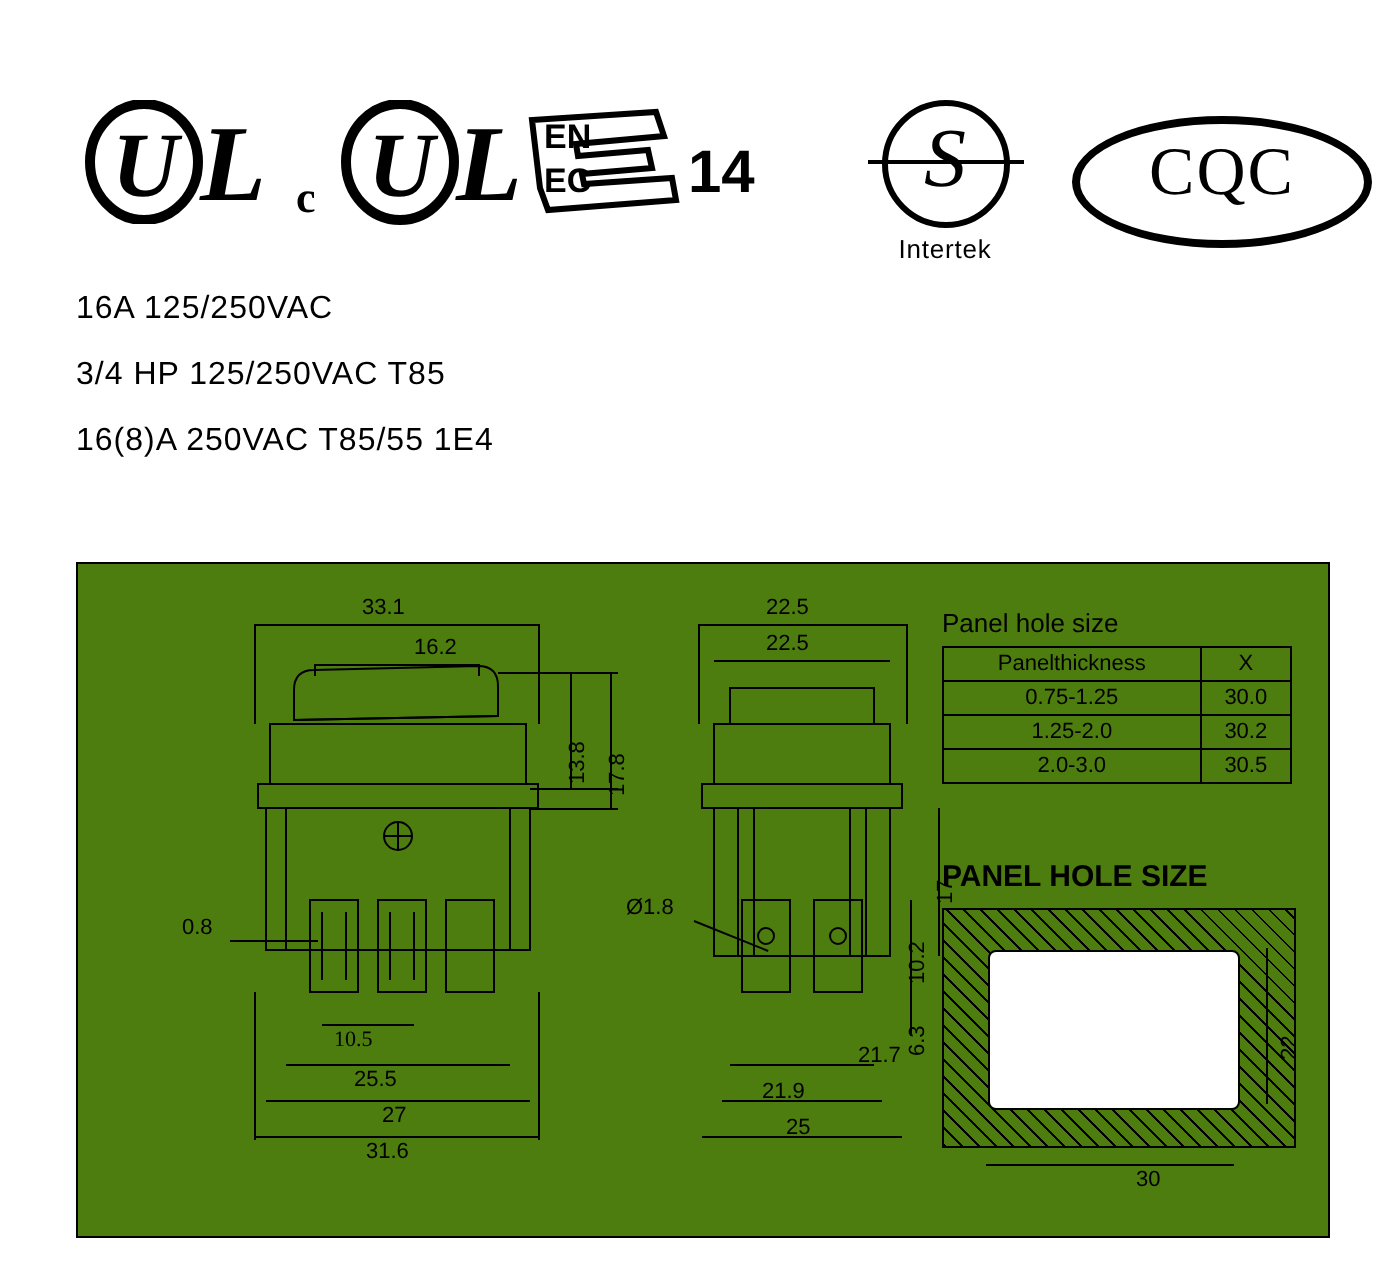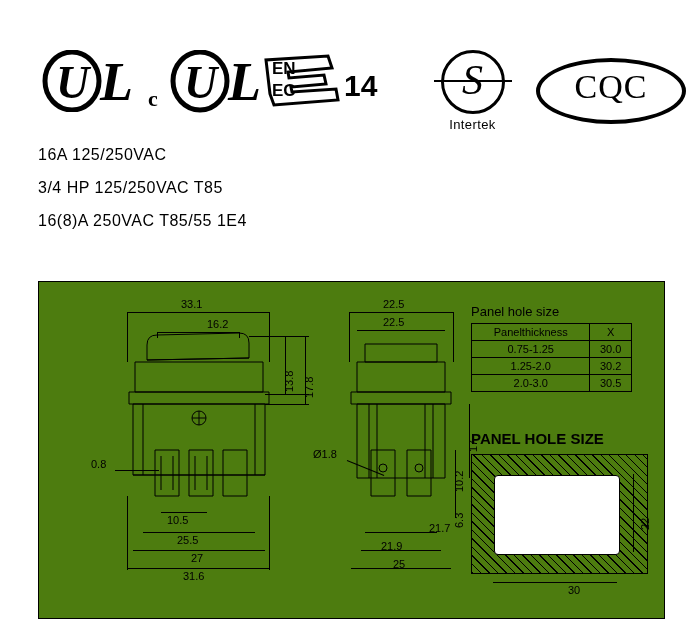--- a/index.html
+++ b/index.html
@@ -34,21 +34,21 @@
   
   .ln{position:absolute;background:#000;}
   .hl{height:1px;}
   .vl{width:1px;}
   .dim{position:absolute;font-size:11px;font-family:"Liberation Sans",sans-serif;white-space:nowrap;}
   .dimv{position:absolute;font-size:11px;font-family:"Liberation Sans",sans-serif;white-space:nowrap;transform:rotate(-90deg);transform-origin:left top;}
 
   
   #pht{position:absolute;left:432px;top:22px;width:175px;}
   #pht .cap{font-size:13px;margin-bottom:4px;}
-  #pht table{border-collapse:collapse;width:161px;}
+  #pht table{border-collapse:collapse;width:175px;}
   #pht td,#pht th{border:1px solid #000;font-size:11px;font-weight:normal;padding:2px 3px;text-align:center;}
   #pht th:first-child,#pht td:first-child{text-align:center;}
   #pht-title{position:absolute;left:432px;top:148px;font-size:15px;font-weight:bold;}
 
   
   #hatch{position:absolute;left:432px;top:172px;width:175px;height:118px;
     background:
       repeating-linear-gradient(45deg,#000 0 1px,transparent 1px 6px);
     border:1px solid #000;}
   #hatch-hole{position:absolute;left:22px;top:20px;width:124px;height:78px;background:#fff;border:1px solid #000;border-radius:4px;}
@@ -152,21 +152,21 @@
     <div class="ln hl" style="left:150px;top:36px;width:60px;"></div>
     <div class="ln hl" style="left:166px;top:94px;width:44px;"></div>
     <div class="ln hl" style="left:166px;top:104px;width:44px;"></div>
 
     
     <div class="ln hl" style="left:16px;top:170px;width:44px;"></div>
     <div class="dim" style="left:-8px;top:158px;">0.8</div>
 
     
     <div class="ln hl" style="left:62px;top:212px;width:46px;"></div>
-    <div class="dim" style="left:68px;top:214px;">10.5</div>
+    <div class="dim" style="left:68px;top:214px;font-family:Liberation Serif, serif;">10.5</div>
 
     <div class="ln hl" style="left:44px;top:232px;width:112px;"></div>
     <div class="dim" style="left:78px;top:234px;">25.5</div>
 
     <div class="ln hl" style="left:34px;top:250px;width:132px;"></div>
     <div class="dim" style="left:92px;top:252px;">27</div>
 
     <div class="ln hl" style="left:28px;top:268px;width:142px;"></div>
     <div class="dim" style="left:84px;top:270px;">31.6</div>
 

